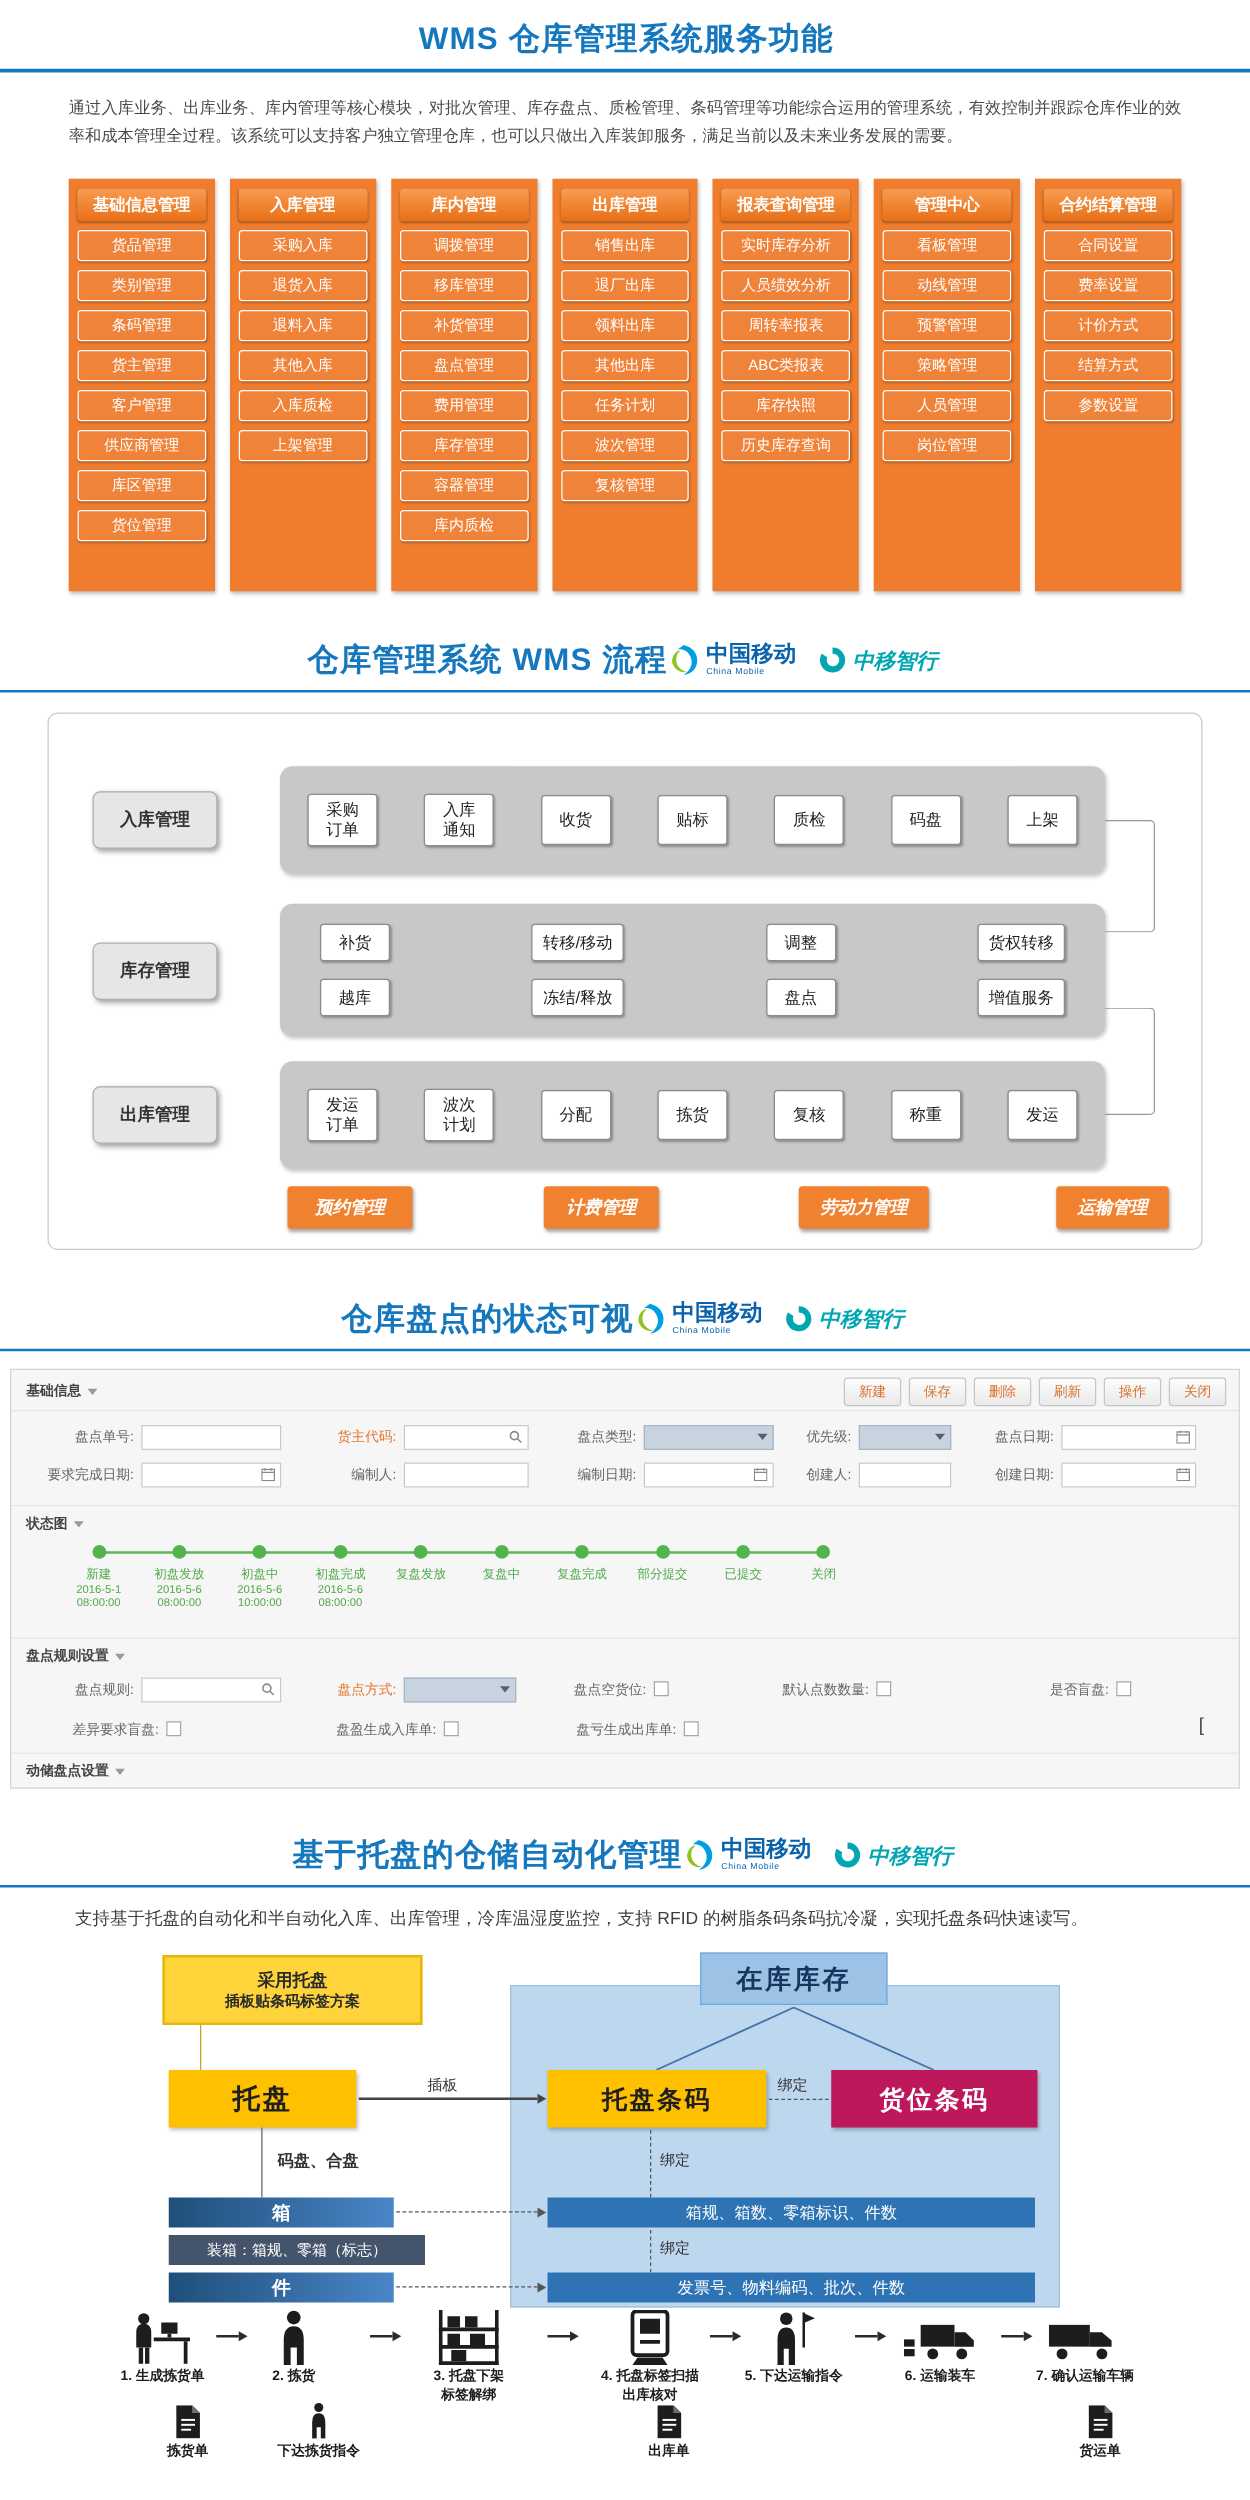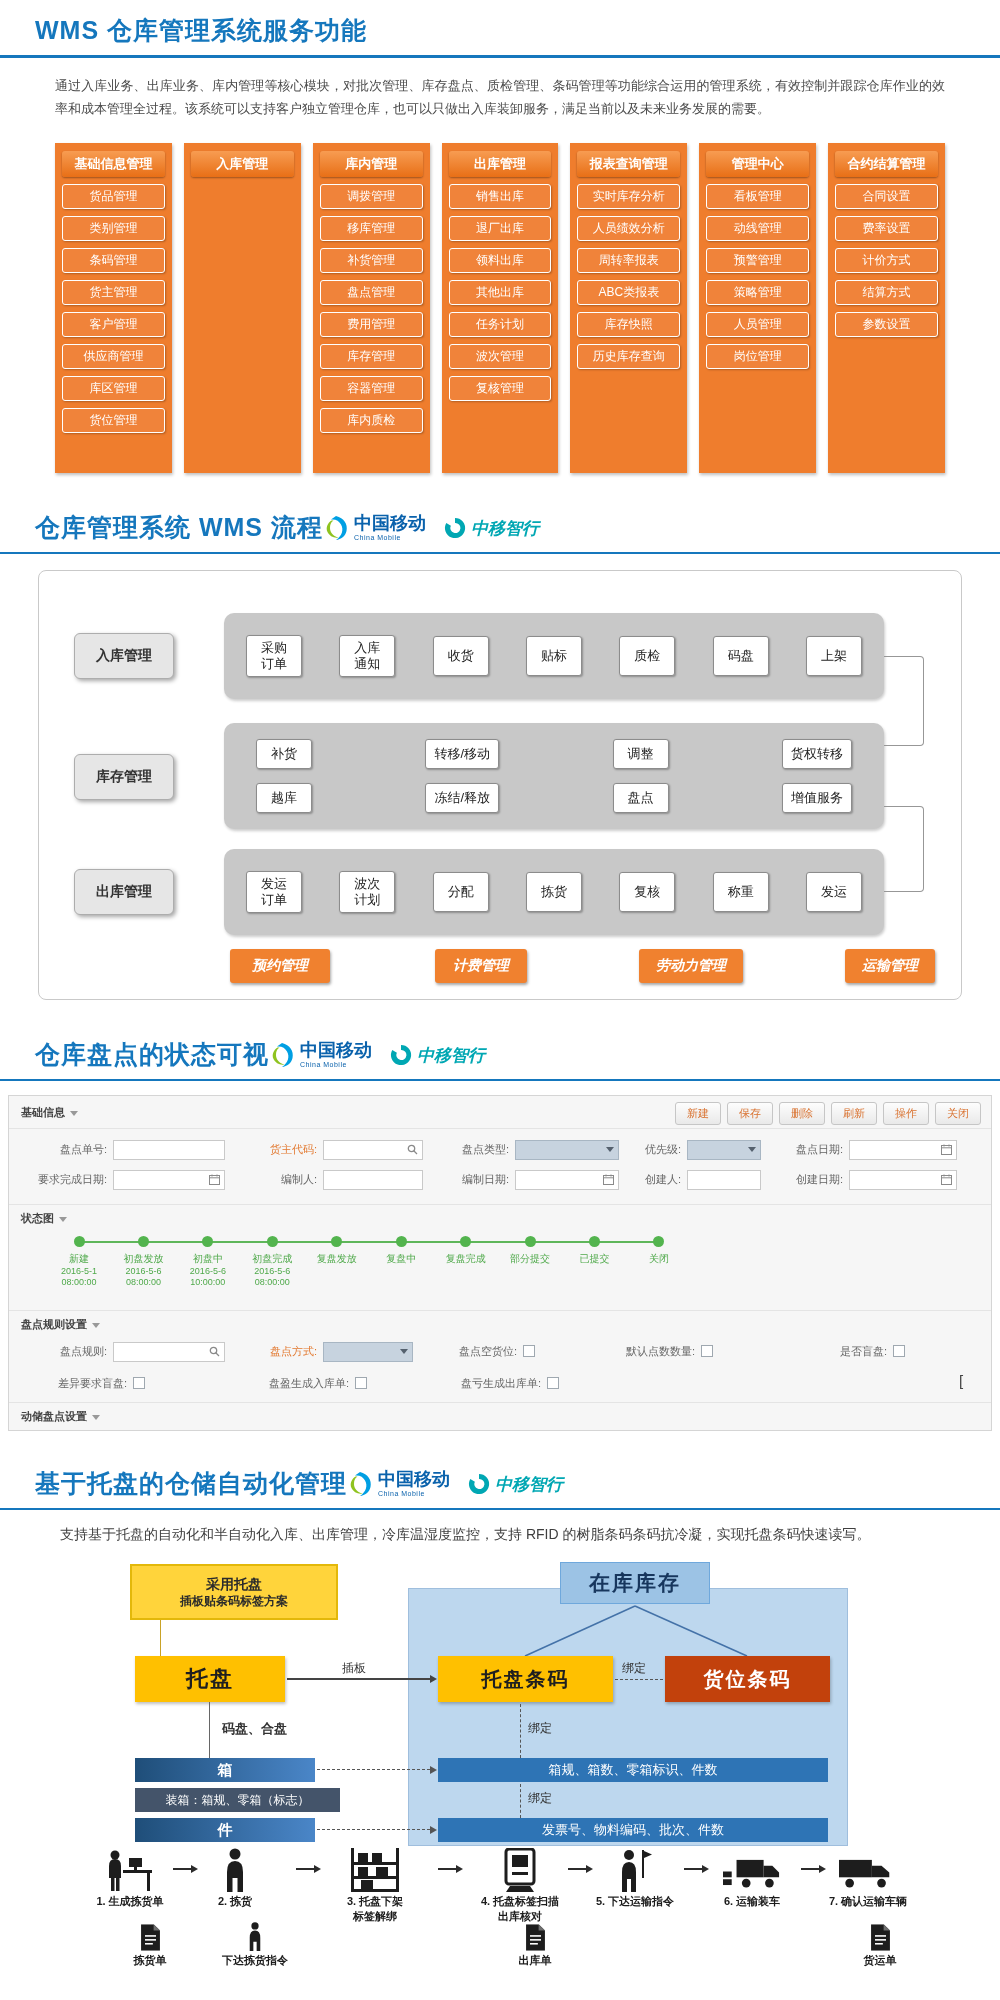--- a/index.html
+++ b/index.html
@@ -1,21 +1,21 @@
 <!DOCTYPE html>
 <html><head>
 <meta charset="utf-8">
 <style>
   * { margin:0; padding:0; box-sizing:border-box; }
   html,body { width:1000px; height:2000px; }
   body { background:#fff; overflow:hidden; font-family:"Liberation Sans","DejaVu Sans",sans-serif; color:#333; }
 
   
-  .sec-head { display:flex; justify-content:flex-start; align-items:flex-end;
-              padding:14px 8px 8px 35px; border-bottom:2px solid #1577BD; }
+  .sec-head { display:flex; justify-content:center; align-items:flex-end;
+              padding:14px 8px 8px 10px; border-bottom:2px solid #1577BD; }
   .sec-head.first { border-bottom-width:3px; }
   .sec-head.mt { margin-top:24px; }
   .sec-title { color:#1577BD; font-size:25px; font-weight:bold; letter-spacing:1px; white-space:nowrap; }
   .logos { display:flex; align-items:center; gap:18px; padding:0 6px 2px 0; }
   .logo-cmcc { display:flex; align-items:center; gap:5px; }
   .cmcc-text { display:flex; flex-direction:column; line-height:1.1; }
   .cmcc-text b { font-size:18px; color:#0A62AC; }
   .cmcc-text i { font-style:normal; font-size:7px; color:#0A62AC; letter-spacing:.5px; }
   .logo-zx { display:flex; align-items:center; gap:5px; }
   .logo-zx b { font-size:17px; color:#00A7B3; font-style:italic; white-space:nowrap; }
@@ -78,21 +78,21 @@
   .diagram { position:relative; margin-top:2px; height:419px; }
   .plan-box { position:absolute; left:130px; top:16px; width:208px; height:56px; background:#FFD43B; border:2px solid #E3B80A;
               display:flex; flex-direction:column; align-items:center; justify-content:center; color:#2b2b2b; line-height:1.25; }
   .plan-box b { font-size:14px; } .plan-box span { font-size:12px; font-weight:bold; }
   .panel { position:absolute; left:408px; top:40px; width:440px; height:258px; background:#BDD7EE; border:1px solid #9FBEDD; }
   .stock { position:absolute; left:560px; top:14px; width:150px; height:42px; background:#9CC3E5; border:1px solid #6FA8DC;
            display:flex; align-items:center; justify-content:center; font-size:21px; font-weight:bold; color:#17365D; letter-spacing:2px; }
   .ybox,.bbox { position:absolute; height:46px; display:flex; align-items:center; justify-content:center; font-weight:bold;
                 box-shadow:1px 2px 3px rgba(0,0,0,.25); letter-spacing:2px; }
   .ybox { background:#FFC000; color:#1f1f1f; }
-  .bbox { background:#c2410c; color:#fff; }
+  .bbox { background:#be185d; color:#fff; }
   .bar { position:absolute; height:24px; color:#fff; font-size:13px; display:flex; align-items:center; justify-content:center;
          background:linear-gradient(90deg,#1F4E79,#4A86C8); white-space:nowrap; }
   .bar.plain { background:#2E74B5; }
   .bar.dark { background:#44546A; font-size:12px; }
   .vline { position:absolute; border-left:1px solid #666; }
   .yline { position:absolute; border-left:1px solid #C9A227; }
   .dash-h { position:absolute; border-top:1px dashed #555; }
   .dash-v { position:absolute; border-left:1px dashed #555; }
   .solid-h { position:absolute; border-top:2px solid #444; }
   .arr-r { position:absolute; width:0; height:0; border-top:4px solid transparent; border-bottom:4px solid transparent; border-left:7px solid #444; }
@@ -189,20 +189,29 @@
         <div class="it">条码管理</div>
         <div class="it">货主管理</div>
         <div class="it">客户管理</div>
         <div class="it">供应商管理</div>
         <div class="it">库区管理</div>
         <div class="it">货位管理</div>
       </div>
   </div>
   <div class="col">
     <div class="col-h">入库管理</div>
+    <div class="col-items">
+
+    <div class="it">采购入库</div>
+        <div class="it">退货入库</div>
+        <div class="it">退料入库</div>
+        <div class="it">其他入库</div>
+        <div class="it">入库质检</div>
+        <div class="it">上架管理</div>
+      </div>
   </div>
   <div class="col">
     <div class="col-h">库内管理</div>
     <div class="col-items">
 
     <div class="it">调拨管理</div>
         <div class="it">移库管理</div>
         <div class="it">补货管理</div>
         <div class="it">盘点管理</div>
         <div class="it">费用管理</div>

